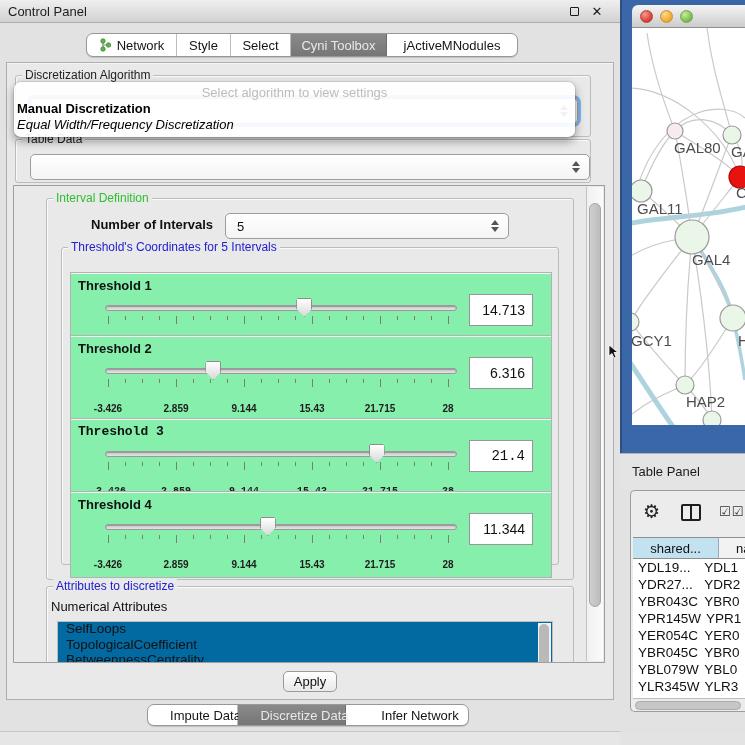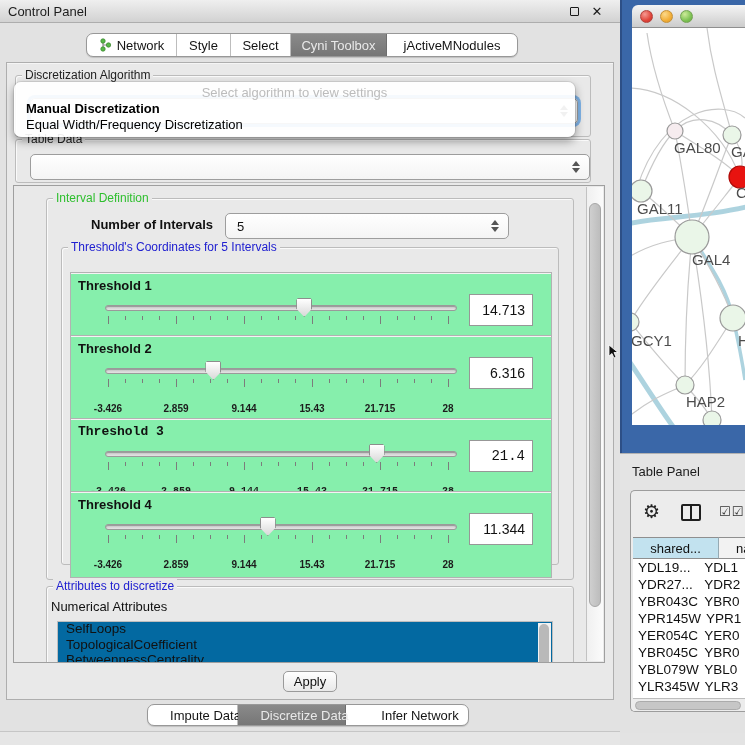--- a/index.html
+++ b/index.html
@@ -51,23 +51,23 @@
   .spin .dn { border-top:5px solid #555; }
   #algo-combo { box-shadow:0 0 0 3px #7fb2e5; }
   
   #algo-popup {
     position:absolute; left:7px; top:19px; width:561px; height:55px;
     background:rgba(255,255,255,0.92); border-radius:7px;
     box-shadow:0 4px 10px rgba(0,0,0,.4), 0 0 0 1px rgba(0,0,0,.08);
     z-index:30; overflow:hidden;
   }
   .popup-placeholder { position:absolute; top:3px; left:0; width:100%; text-align:center; font-size:13px; color:#bcbcbc; }
-  .popup-item { position:absolute; left:12px; width:556px; font-size:13px; color:#000; padding-left:0px; }
+  .popup-item { position:absolute; left:3px; width:556px; font-size:13px; color:#000; padding-left:0px; }
   .popup-item.bold { font-weight:bold; top:19px; }
-  .popup-item.normal { top:35px; }
+  .popup-item.normal { top:35px;font-style:italic; }
   
   #scrollpane {
     position:absolute; left:6px; top:122px; width:592px; height:478px;
     border:1px solid #9f9f9f; background:#e9e9e9; overflow:hidden;
   }
   .vscroll-track {
     position:absolute; right:1px; top:1px; width:17px; bottom:1px;
     background:linear-gradient(to right,#f0f0f0,#fbfbfb); border-left:1px solid #c2c2c2;
   }
   .vscroll-thumb { position:absolute; left:2px; width:12px; background:linear-gradient(to right,#cfcfcf,#bdbdbd); border:1px solid #a6a6a6; border-radius:7px; }

